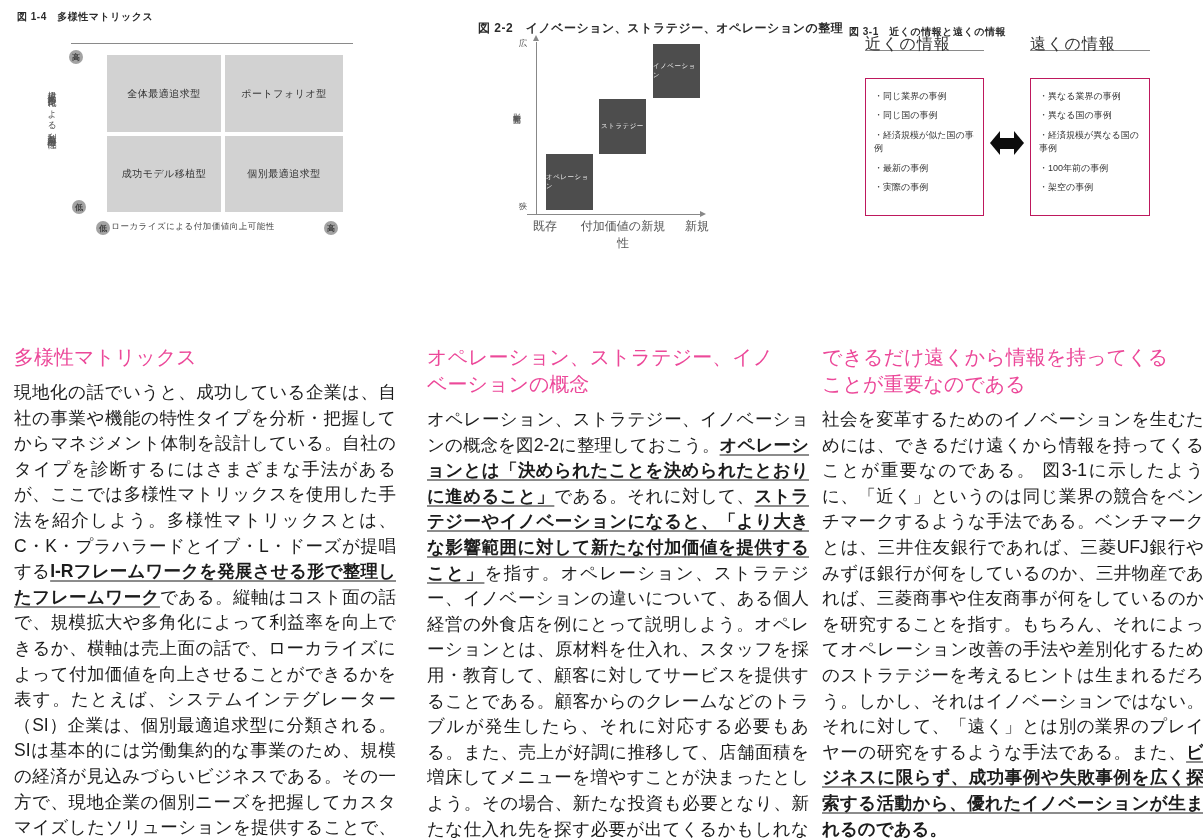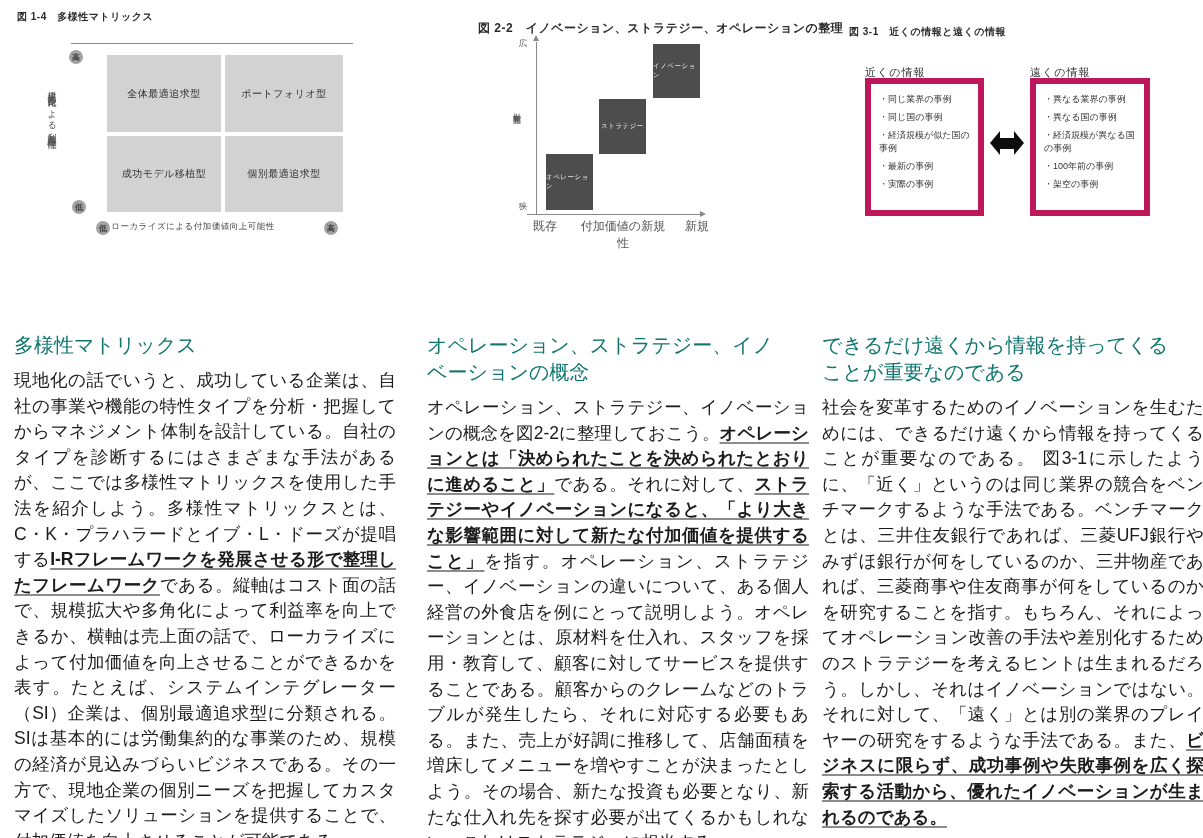--- a/index.html
+++ b/index.html
@@ -31,34 +31,34 @@
                 border-top:3.5px solid transparent;border-bottom:3.5px solid transparent;border-left:6px solid #888;}
   #fig2 .tick{position:absolute;font-size:8.5px;color:#555;width:14px;text-align:center;}
   #fig2 .ylab{position:absolute;left:90px;top:92px;writing-mode:vertical-rl;text-orientation:upright;
               font-size:8px;letter-spacing:1px;color:#555;}
   #fig2 .dbox{position:absolute;background:#4d4d4d;color:#f4f4f4;display:flex;align-items:center;justify-content:center;
               font-size:6.5px;letter-spacing:.5px;}
   #fig2 .xlab{position:absolute;top:203px;font-size:12px;color:#555;text-align:center;}
 
   
   #fig3{left:845px;top:22px;width:358px;height:200px;}
-  #fig3 .colhead{position:absolute;top:43px;height:16px;border-bottom:1px solid #8a8a8a;
-                 font-size:11px;color:#333;letter-spacing:1px;}
-  #fig3 .infobox{position:absolute;top:56px;height:138px;border:6px solid #be185d;background:#fff;box-sizing:border-box;
+  #fig3 .colhead{position:absolute;top:12px;height:16px;border-bottom:1px solid #8a8a8a;
+                 font-size:16px;color:#333;letter-spacing:1px;}
+  #fig3 .infobox{position:absolute;top:56px;height:138px;border:1px solid #be185d;background:#fff;box-sizing:border-box;
                  display:flex;flex-direction:column;justify-content:space-evenly;padding:4px 2px 14px 8px;
                  font-size:9px;color:#333;}
   #fig3 .arrow{position:absolute;left:145px;top:109px;display:flex;align-items:center;}
   #fig3 .arrow .tri-l{width:0;height:0;border-top:12px solid transparent;border-bottom:12px solid transparent;border-right:10px solid #0d0d0d;}
   #fig3 .arrow .bar{width:14px;height:11px;background:#0d0d0d;}
   #fig3 .arrow .tri-r{width:0;height:0;border-top:12px solid transparent;border-bottom:12px solid transparent;border-left:10px solid #0d0d0d;}
 
   
   .article{position:absolute;top:332px;width:382px;}
   #article1{left:14px;} #article2{left:427px;} #article3{left:822px;}
-  .article h2{font-size:20px;font-weight:400;line-height:27px;margin:0 0 9px 0;width:358px;color:#0f766e;}
+  .article h2{font-size:20px;font-weight:400;line-height:27px;margin:12px 0 9px 0;width:358px;color:#ec4899;}
   .article p{font-size:17.5px;line-height:25.6px;margin:0;text-align:justify;color:#1c1c1c;}
   .article p .em{font-weight:bold;text-decoration:underline;text-decoration-color:#8c8c8c;
                  text-decoration-thickness:1.5px;text-underline-offset:2.5px;}
 </style>
 </head>
 <body>
 
 <div class="page">
 
   <figure id="fig1">

